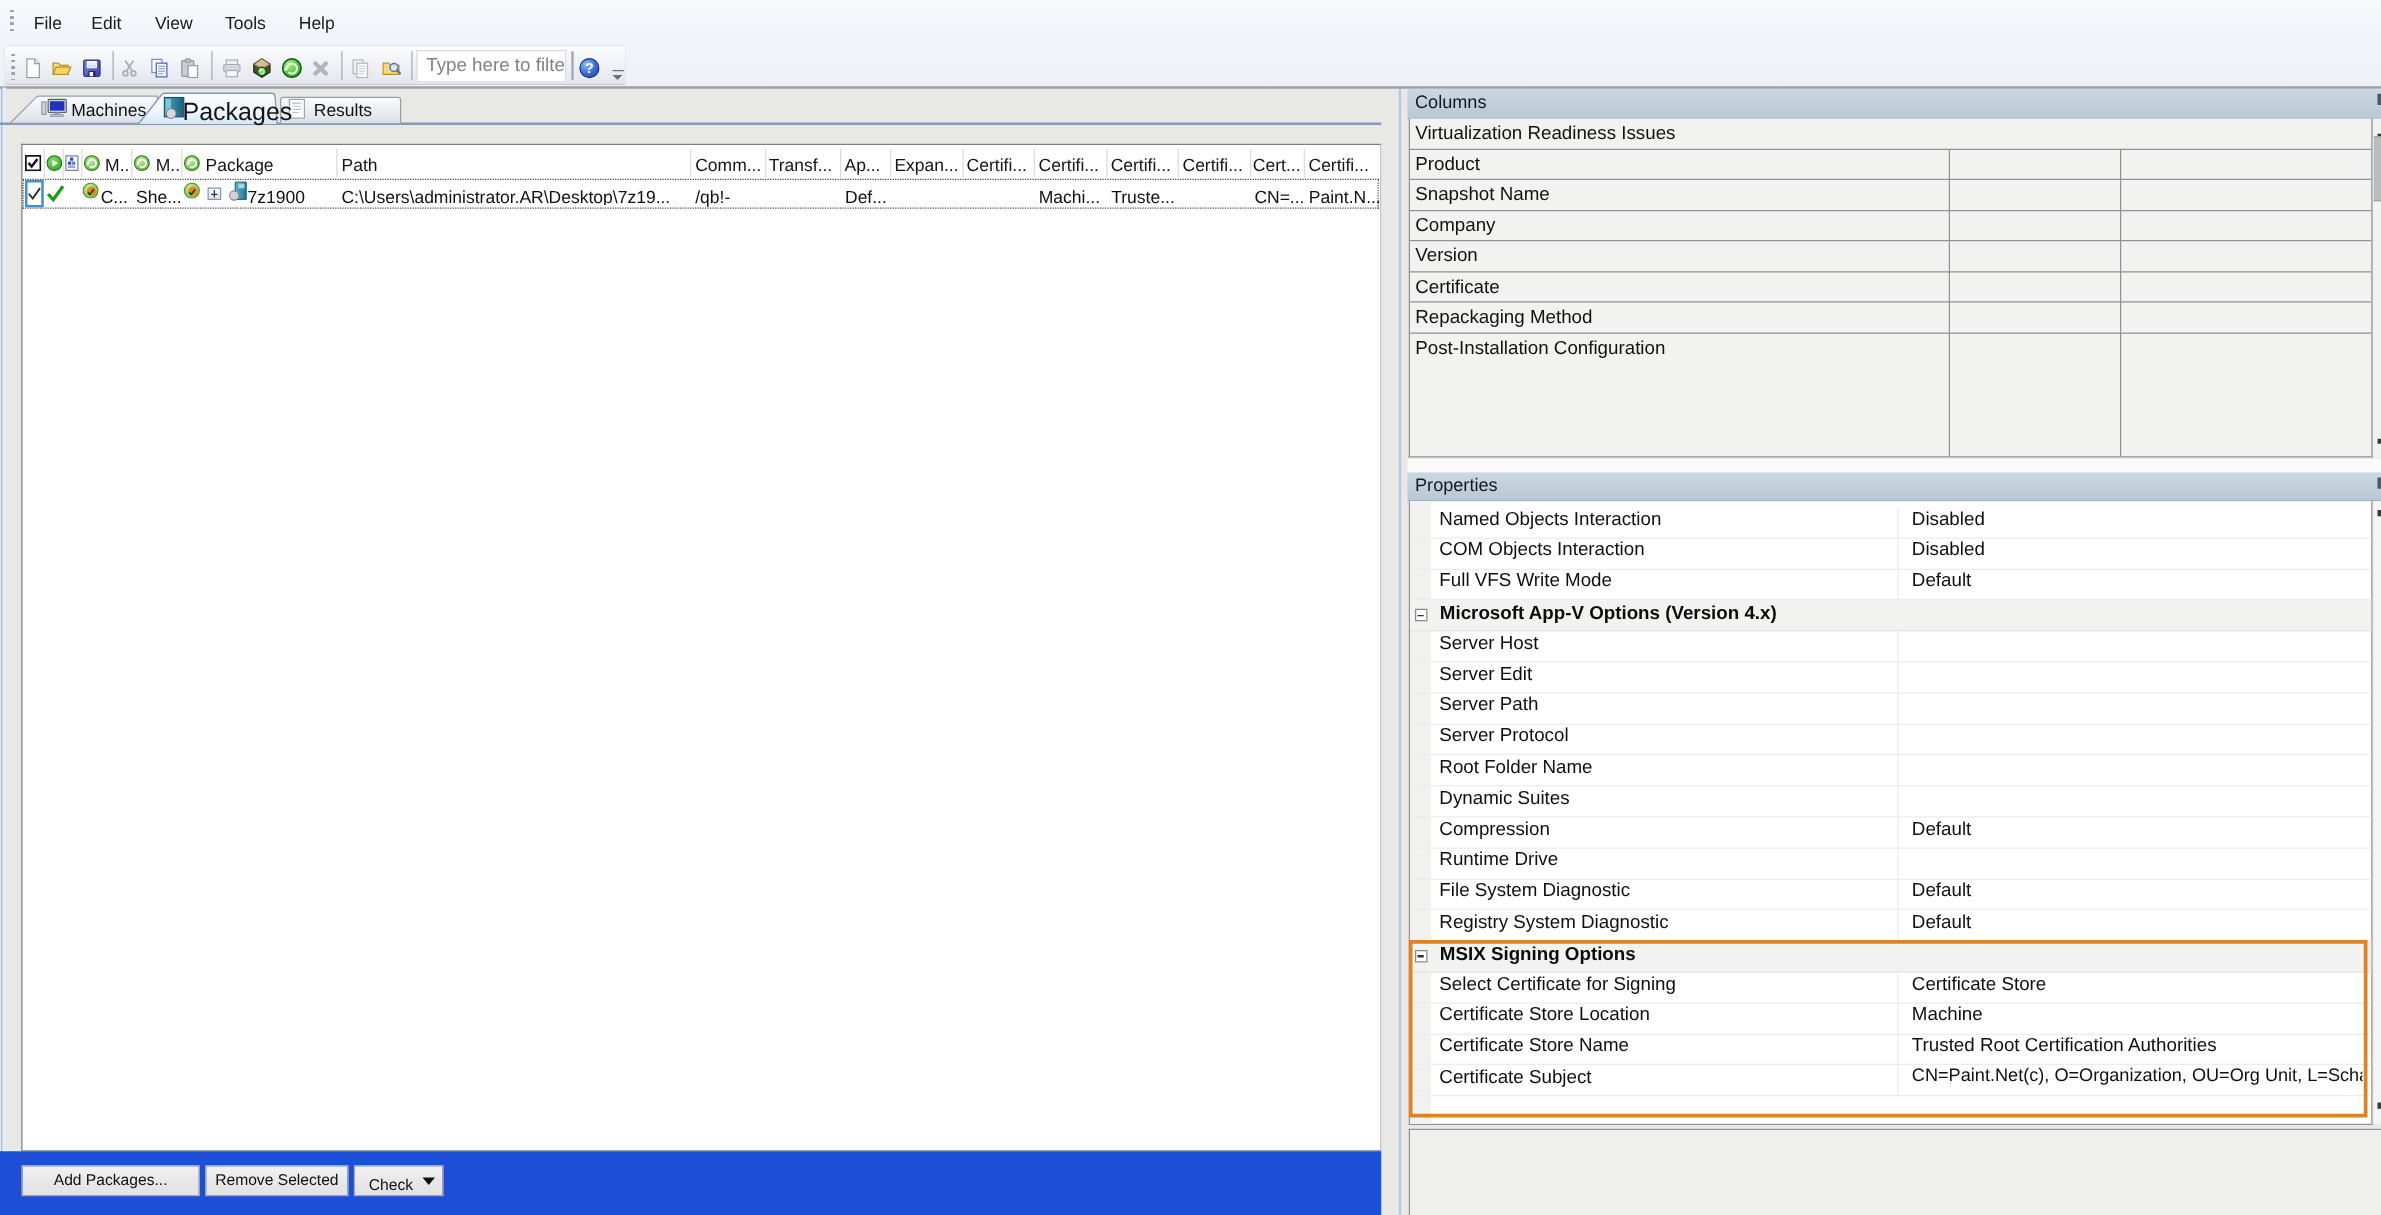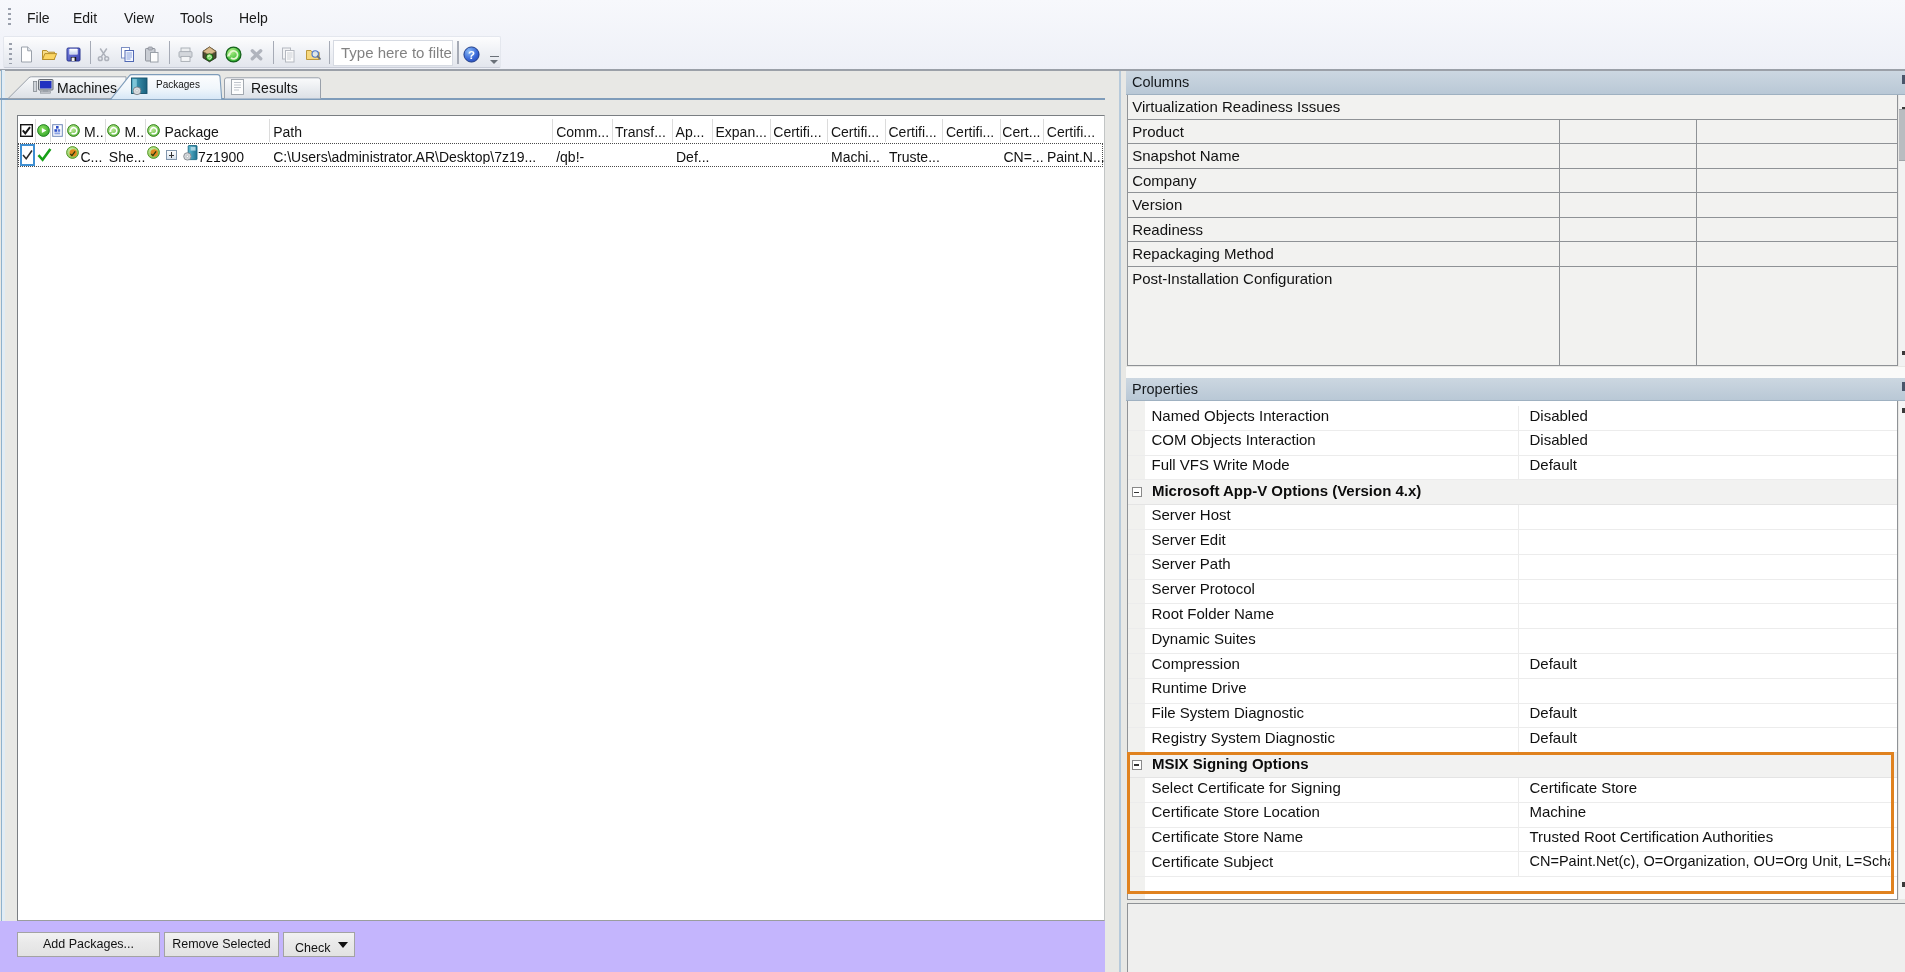--- a/index.html
+++ b/index.html
@@ -20,21 +20,21 @@
 #leftborder2{position:absolute;left:2.4px;top:70px;width:2.6px;height:902px;background:#e2ecf4}
 
 #tabline{position:absolute;left:0;top:97.6px;width:1105px;height:2px;background:#7f9cba}
 
 #grid{position:absolute;left:17px;top:114.5px;width:1087.5px;height:806px;background:#fff;border:1.5px solid #7a7e82;border-right-color:#c2c5c5;border-bottom-color:#9a9d9d}
 .gcol{position:absolute;top:3px;width:1px;height:23px;background:#dcdcdc}
 .ghead{position:absolute;top:8px;font-size:14px;color:#141414;white-space:pre}
 #gridrow{position:absolute;left:0px;top:27.5px;width:1084.5px;height:23.9px;border:1px dotted #4a4a4a}
 .rtxt{position:absolute;top:4px;font-size:14px;color:#101010;white-space:pre;line-height:14px}
 
-#bottomleft{position:absolute;left:0;top:920.5px;width:1105px;height:51.5px;background:#c4b5fd}
+#bottomleft{position:absolute;left:0;top:920.5px;width:1105px;height:51.5px;background:#1d4ed8}
 .btn{position:absolute;top:11.5px;height:25px;border:1px solid #a3a3a3;background:linear-gradient(#f2f2f2,#e9e9e9 45%,#e2e2e2);font-size:12.5px;color:#111;text-align:center;line-height:23px}
 
 .phead{position:absolute;left:1126px;width:906px;background:linear-gradient(#ccd7e1,#b9c8d6);border-bottom:1px solid #9fb1c1;font-size:14.5px;color:#14181c;padding-left:6px}
 #colstable{position:absolute;left:1127.2px;top:95.2px;width:771.3px;height:271.3px;background:#f2f2f0;border:1.2px solid #8f9296;border-top:none}
 .crow{position:relative;width:100%;height:24.55px;border-bottom:1.4px solid #8f9296;font-size:15px;color:#121212;padding-left:4px;line-height:23px;white-space:pre}
 .cdiv1{position:absolute;left:1559px;top:119.8px;width:1.4px;height:245.5px;background:#8f9296}
 .cdiv2{position:absolute;left:1696px;top:119.8px;width:1.4px;height:245.5px;background:#8f9296}
 #propstable{position:absolute;left:1127.2px;top:401.2px;width:771.3px;height:499px;background:#fff;border:1.2px solid #8f9296;border-top:none}
 #propgutter{position:absolute;left:1128.4px;top:401.2px;width:17px;height:497.8px;background:#f1f1ef}
 .prow{position:absolute;left:1128.4px;width:768.9px;height:24.8px;border-bottom:1px solid #ececec}
@@ -207,21 +207,21 @@
   <rect x="231.5" y="9.5" width="12" height="15" fill="#fdfdfd" stroke="#9aa0a8" stroke-width="0.9"></rect>
   <path d="M234,12.5 h7 M234,15 h7 M234,17.5 h7 M234,20 h5" stroke="#b9bec6" stroke-width="0.9"></path>
   <path d="M110.3,29.8 L129.3,5.8 Q130.2,4.6 131.8,4.6 H217.5 Q219.8,4.6 220,6.8 L221.8,29.8 Z" fill="url(#tabsel)" stroke="#7e9cba" stroke-width="1.1"></path>
   <g>
     <rect x="131.5" y="8" width="15.5" height="15.5" fill="url(#pkgg)" stroke="#14506a" stroke-width="0.9"></rect>
     <rect x="132.6" y="9.1" width="4.2" height="13.3" fill="#8ed0e0" opacity="0.8"></rect>
     <circle cx="137" cy="20.8" r="3.9" fill="#d8dce0" stroke="#70767e" stroke-width="0.8"></circle>
     <circle cx="137" cy="20.8" r="1.2" fill="#fff" stroke="#9aa0a6" stroke-width="0.5"></circle>
   </g>
 </svg>
-<div class="txt" style="left:156px;top:80px;font-size:10px">Packages</div>
+<div class="txt" style="left:146px;top:80px;font-size:20px">Packages</div>
 <div class="txt" style="left:251px;top:81px;font-size:14px">Results</div>
 
 <div id="grid">
   <div id="gridheader">
     <div class="gcol" style="left:16.9px"></div>
     <div class="gcol" style="left:31.8px"></div>
     <div class="gcol" style="left:47.3px"></div>
     <div class="gcol" style="left:87.1px"></div>
     <div class="gcol" style="left:126.9px"></div>
     <div class="gcol" style="left:250.7px"></div>
@@ -330,21 +330,21 @@
   </div>
 </div>
 
 <div class="phead" style="top:70.8px;height:24.4px;line-height:23px">Columns</div>
 <div id="colstable">
   <div class="crow">Virtualization Readiness Issues</div>
   <div class="crow">Product</div>
   <div class="crow">Snapshot Name</div>
   <div class="crow">Company</div>
   <div class="crow">Version</div>
-  <div class="crow">Readiness</div>
+  <div class="crow">Certificate</div>
   <div class="crow">Repackaging Method</div>
   <div class="crow" style="border-bottom:none">Post-Installation Configuration</div>
 </div>
 <div class="cdiv1"></div>
 <div class="cdiv2"></div>
 <div class="abs" style="left:1126px;top:366.5px;width:779px;height:11.3px;background:#fafaf9"></div>
 <div class="phead" style="top:377.8px;height:23.4px;line-height:22px">Properties</div>
 <div id="propstable"></div>
 <div id="propgutter"></div>
 <div id="proprows">

